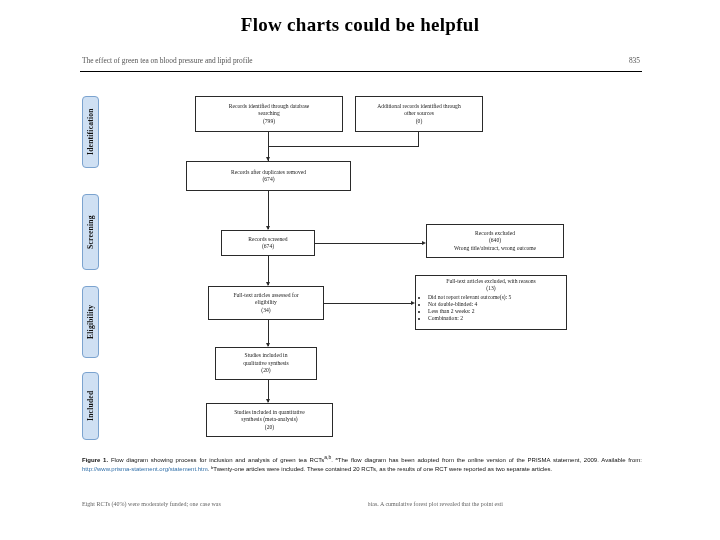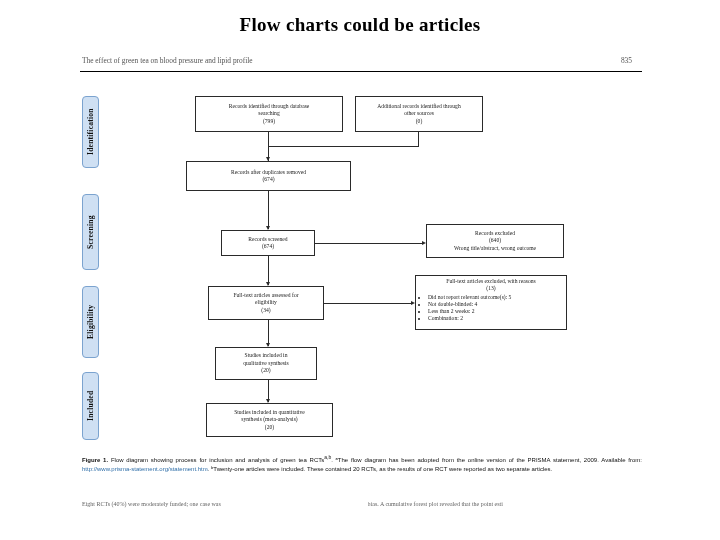--- a/index.html
+++ b/index.html
@@ -47,21 +47,21 @@
     top: 2px;
     width: 558px;
     height: 13px;
     font-size: 7.4px;
     font-family: "Liberation Serif", "DejaVu Serif", serif;
     color: #2b2b2b;
     filter: blur(0.35px);
     opacity: 0.82;
   }
   #running-head .rh-left { position: absolute; left: 0; top: 0; white-space: nowrap; text-align: right; }
-  #running-head .rh-right { position: absolute; right: 8px; top: 0; white-space: nowrap; padding-left: 20px; }
+  #running-head .rh-right { position: absolute; right: 0; top: 0; white-space: nowrap; padding-left: 20px; }
 
   #head-rule {
     position: absolute;
     left: 2px;
     top: 17px;
     width: 562px;
     height: 0;
     border-top: 1.3px solid #000;
   }
 
@@ -182,21 +182,21 @@
     width: 48%;
     vertical-align: top;
     white-space: nowrap;
     overflow: hidden;
   }
   #body-text .col2 { margin-left: 3%; }
 </style>
 </head>
 <body>
 
-<div id="slide-title">Flow charts could be articles</div>
+<div id="slide-title">Flow charts could be helpful</div>
 
 <div id="page">
 
   <div id="running-head">
     <span class="rh-left">The effect of green tea on blood pressure and lipid profile</span>
     <span class="rh-right">835</span>
   </div>
   <div id="head-rule"></div>
 
   <div class="stage" style="left:4px; top:42px; height:72px;">

